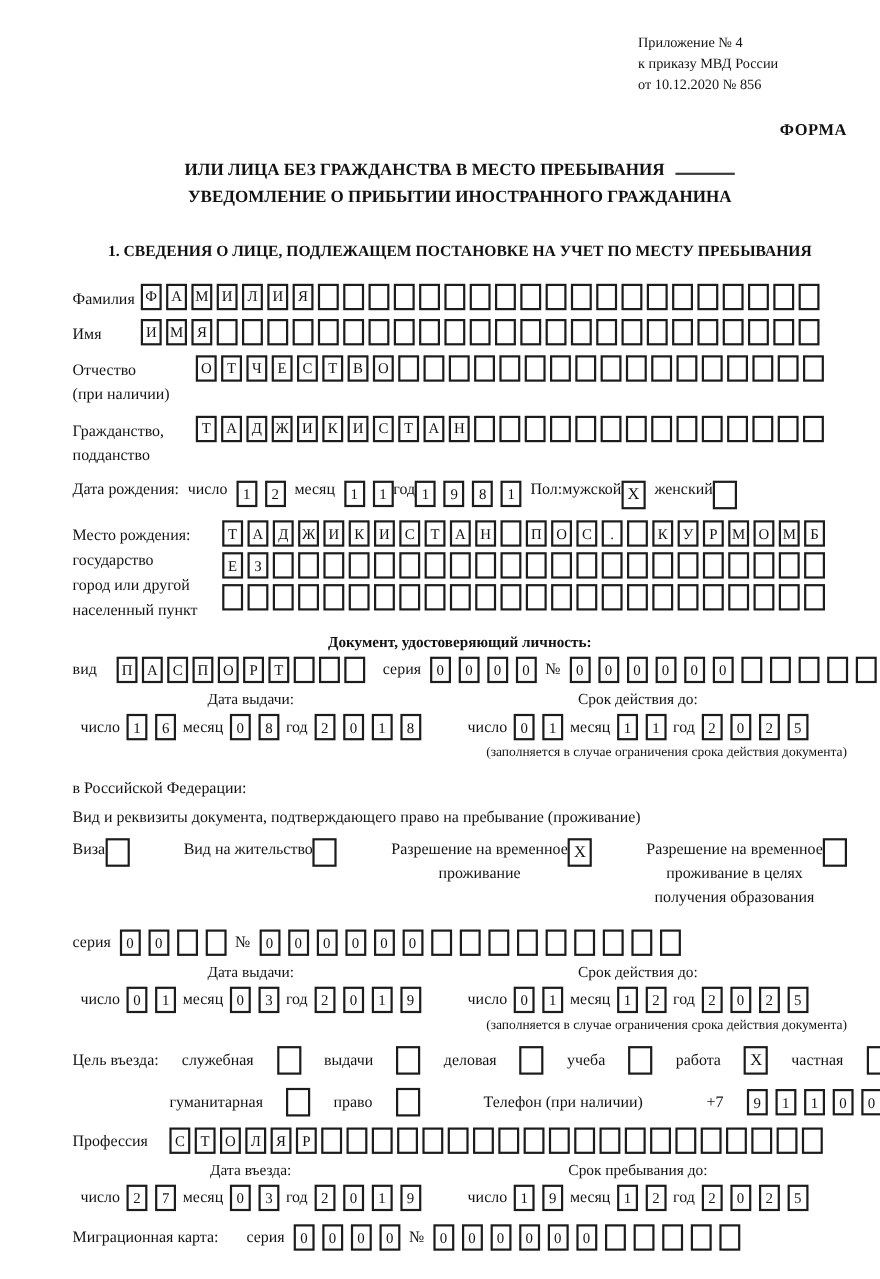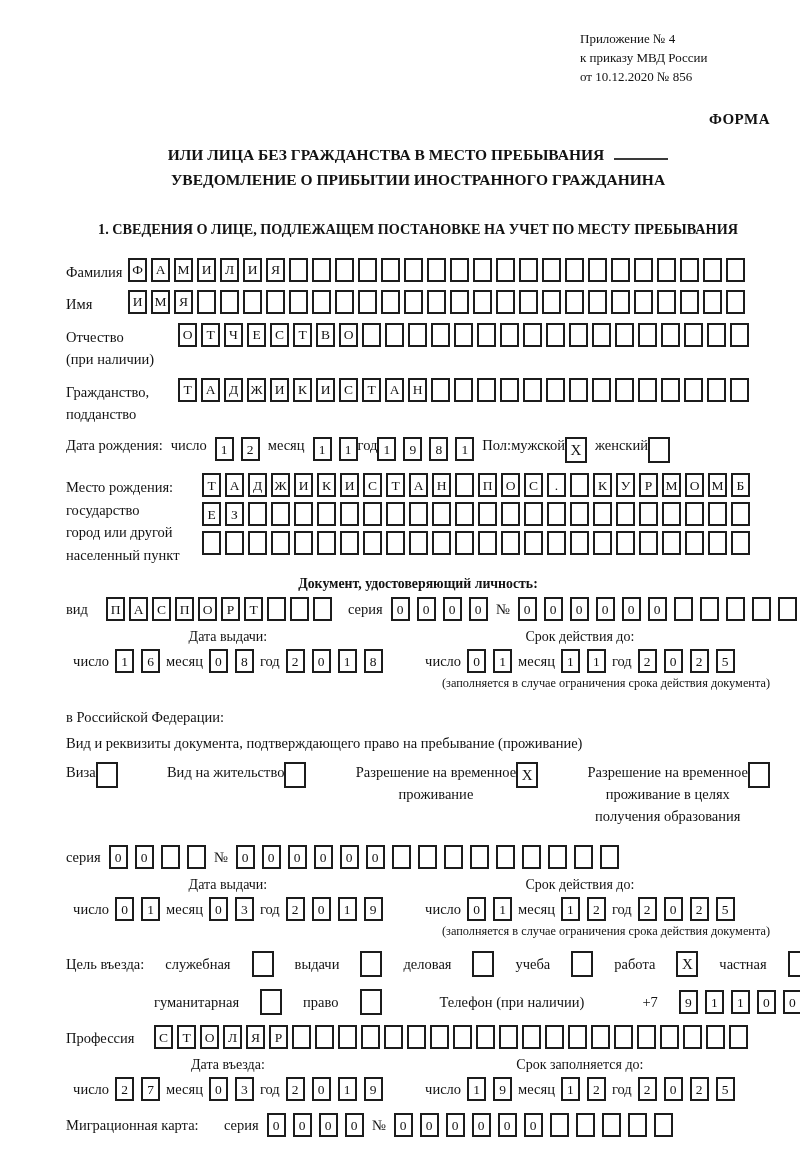--- a/index.html
+++ b/index.html
@@ -612,21 +612,21 @@
         <span>год</span>
         <span class="cells spread">
             <span class="cell">2</span>
             <span class="cell">0</span>
             <span class="cell">1</span>
             <span class="cell">9</span>
           </span>
       </div>
     </div>
     <div class="dcol right">
-      <div class="dhead">Срок заполняется до:</div>
+      <div class="dhead">Срок пребывания до:</div>
       <div class="drow">
         <span>число</span>
         <span class="cells spread">
             <span class="cell">1</span>
             <span class="cell">9</span>
           </span>
         <span>месяц</span>
         <span class="cells spread">
             <span class="cell">1</span>
             <span class="cell">2</span>

